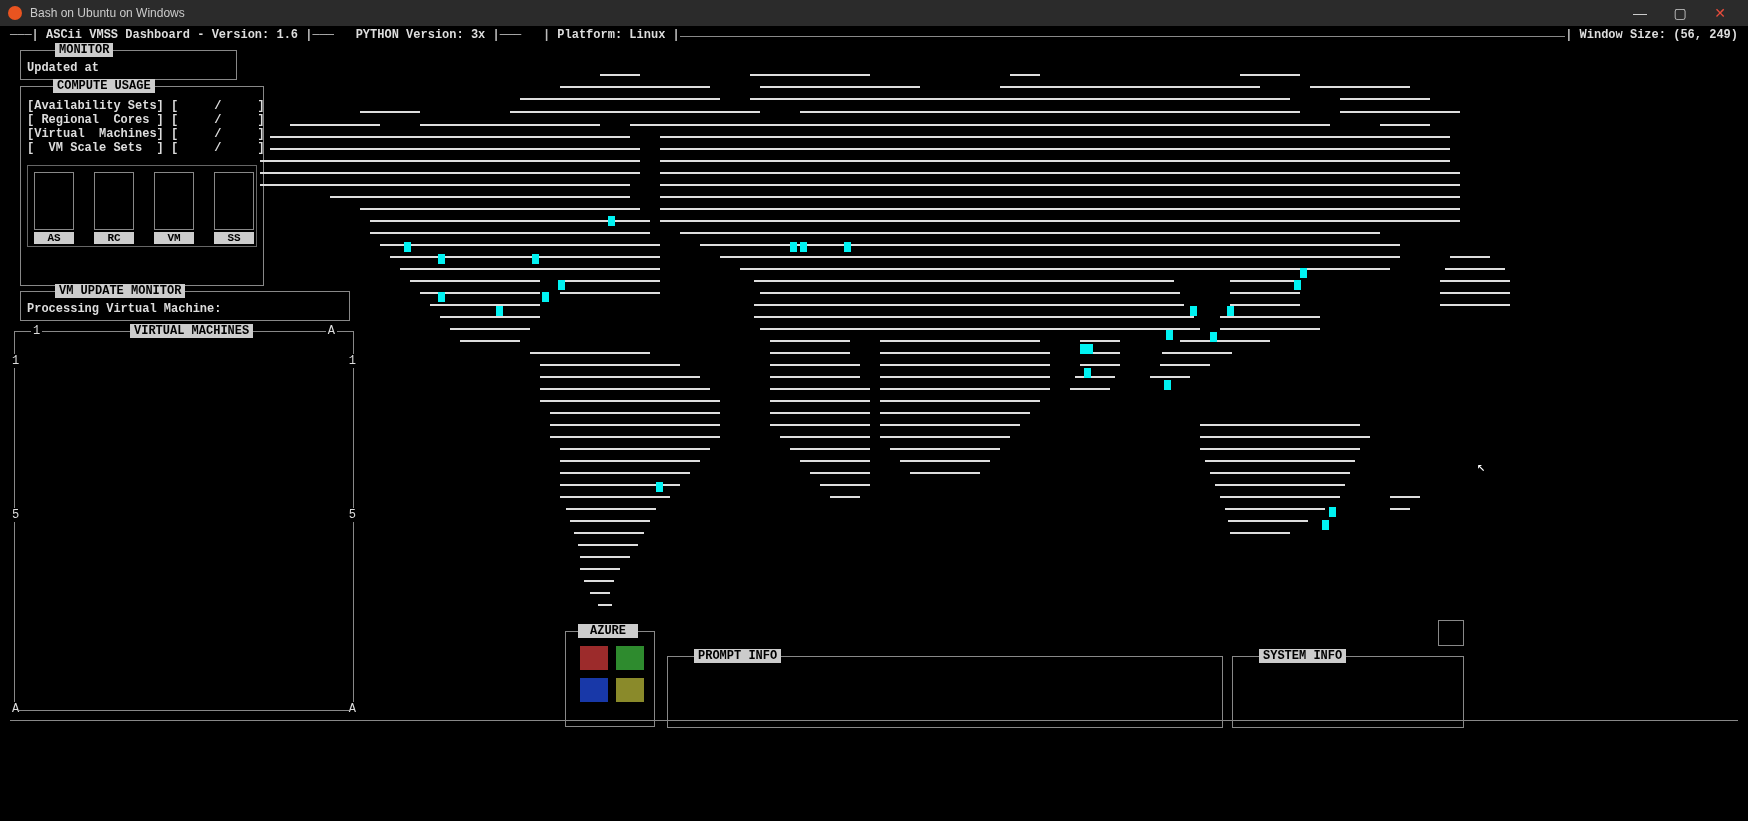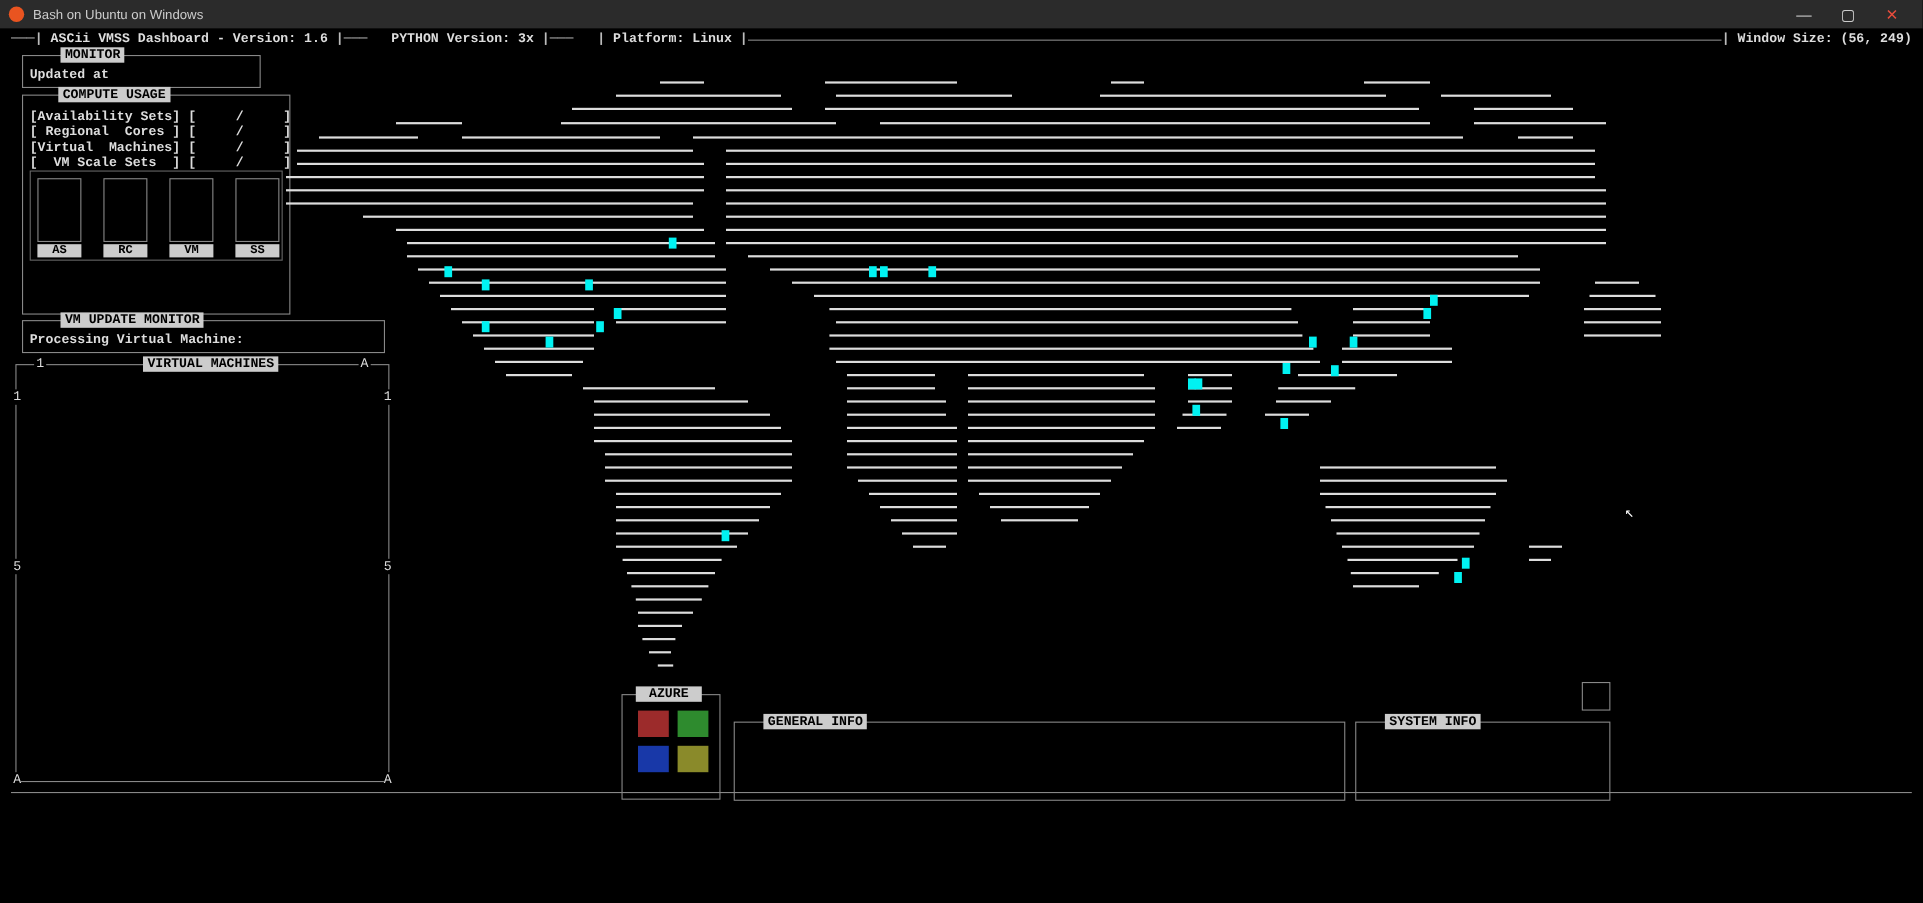--- a/index.html
+++ b/index.html
@@ -66,21 +66,21 @@
     padding:0 4px;
     font-size:12px;
   }
   
   .status-panel { left:20px; top:24px; width:217px; height:30px; padding:10px 6px 0 6px;}
   .status-panel .panel-title{ left:34px; }
   
   .compute-panel { left:20px; top:60px; width:244px; height:200px; padding:12px 6px 6px 6px; }
   .compute-panel .panel-title{ left:32px; }
   .compute-row { white-space: pre; color:#ddd; font-weight:bold;}
-  .gauges { display:flex; gap:16px; border:1px solid #666; padding:6px 0 2px 4px; justify-content:space-around;}
+  .gauges { display:flex; gap:16px; margin-top:10px; border:1px solid #666; padding:6px 0 2px 4px; justify-content:space-around;}
   .gauge { width:40px; }
   .gauge-bar { height:58px; border:1px solid #888; margin-bottom:2px;}
   .gauge-label { background:#ccc; color:#000; text-align:center; font-weight:bold; font-size:11px;}
   
   .vmupdate-panel { left:20px; top:265px; width:330px; height:30px; padding:10px 6px 0 6px;}
   .vmupdate-panel .panel-title{ left:34px; }
   
   .vms-panel { left:14px; top:305px; width:340px; height:380px; }
   .vms-panel .panel-title{ left:115px; }
   .vms-num-tl{position:absolute;top:-8px;left:16px;background:#000;padding:0 2px;}
@@ -359,21 +359,21 @@
         <div class="az-sq" style="background: rgb(156, 43, 43);"></div>
         <div class="az-sq" style="background: rgb(46, 139, 46);"></div>
         <div class="az-sq" style="background: rgb(24, 56, 168);"></div>
         <div class="az-sq" style="background: rgb(138, 138, 42);"></div>
       </div>
   </div>
 
   <div class="prompt-box"></div>
 
   <div class="panel geninfo-panel">
-    <div class="panel-title">GENERAL INFO</div>
+    <div class="panel-title">PROMPT INFO</div>
   </div>
 
   <div class="panel sysinfo-panel">
     <div class="panel-title">SYSTEM INFO</div>
   </div>
 
   <div class="bottomline"></div>
 
   <div class="mouse-cursor">↖</div>
 </div>

